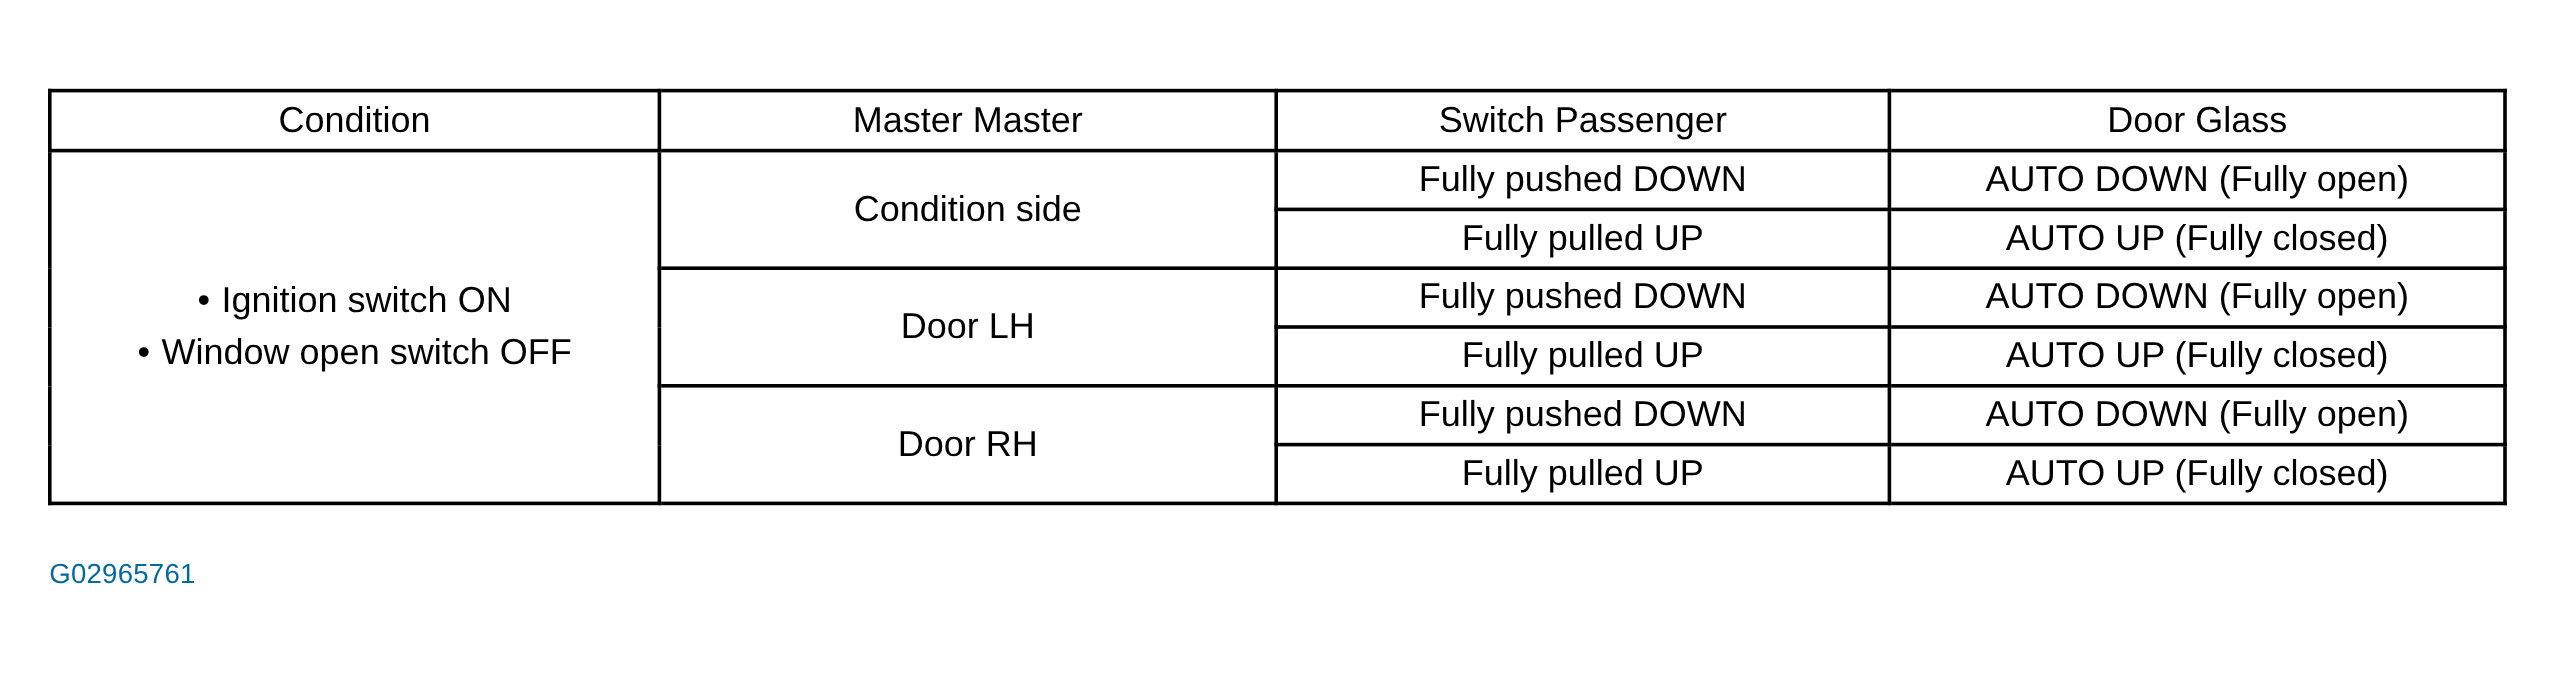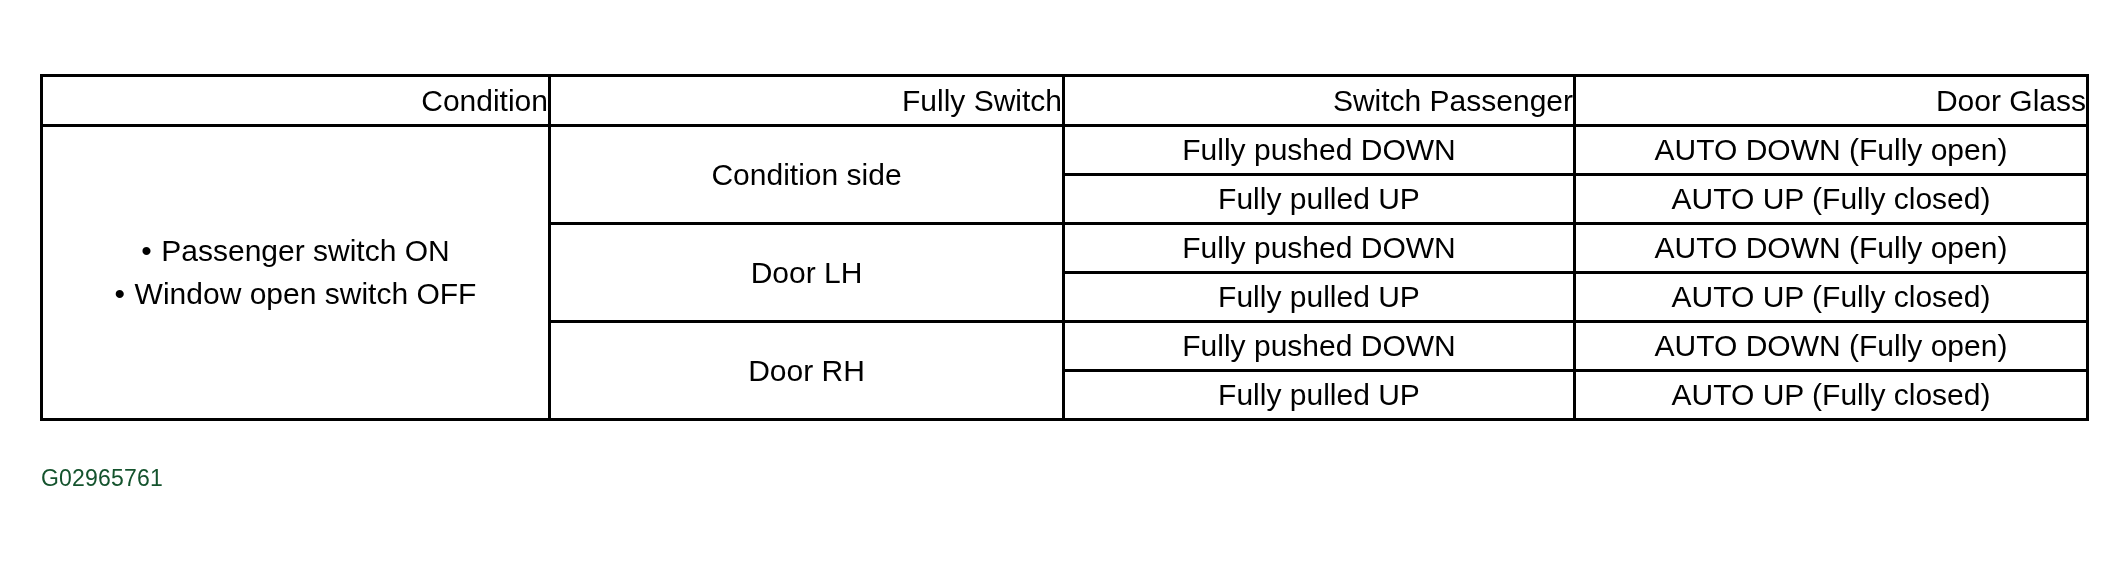--- a/index.html
+++ b/index.html
@@ -56,21 +56,20 @@
     font-size: 30px;
     line-height: 1.18;
     color: #000000;
     background: #ffffff;
     height: 49px;
     box-sizing: border-box;
   }
 
   table.spec-table thead th {
     height: 50px;
-    text-align: right;
   }
 
   td.condition-cell {
     text-align: left;
     vertical-align: middle;
     padding-left: 16px;
   }
 
   .bullet-list {
     list-style: none;
@@ -90,51 +89,51 @@
     text-align: left;
     font-size: 30px;
   }
 
   .caption {
     position: absolute;
     left: 41px;
     top: 465px;
     font-size: 23px;
     letter-spacing: 0.2px;
-    color: #14532d;
+    color: #0369a1;
     white-space: nowrap;
   }
 </style>
 </head>
 <body>
 
 <div id="page">
 
   <div class="table-wrap">
     <table class="spec-table">
       <colgroup>
         <col class="c-condition">
         <col class="c-master">
         <col class="c-switchop">
         <col class="c-doorglass">
       </colgroup>
       <thead>
         <tr>
           <th>Condition</th>
-          <th>Fully Switch</th>
+          <th>Master Master</th>
           <th>Switch Passenger</th>
           <th>Door Glass</th>
         </tr>
       </thead>
       <tbody>
 
         <tr>
           <td class="condition-cell" rowspan="6">
             <ul class="bullet-list">
-              <li><span class="bullet-dot">•</span><span>Passenger switch ON</span></li>
+              <li><span class="bullet-dot">•</span><span>Ignition switch ON</span></li>
               <li><span class="bullet-dot">•</span><span>Window open switch OFF</span></li>
             </ul>
           </td>
           <td rowspan="2">Condition side</td>
           <td>Fully pushed DOWN</td>
           <td>AUTO DOWN (Fully open)</td>
         </tr>
         <tr>
           <td>Fully pulled UP</td>
           <td>AUTO UP (Fully closed)</td>

